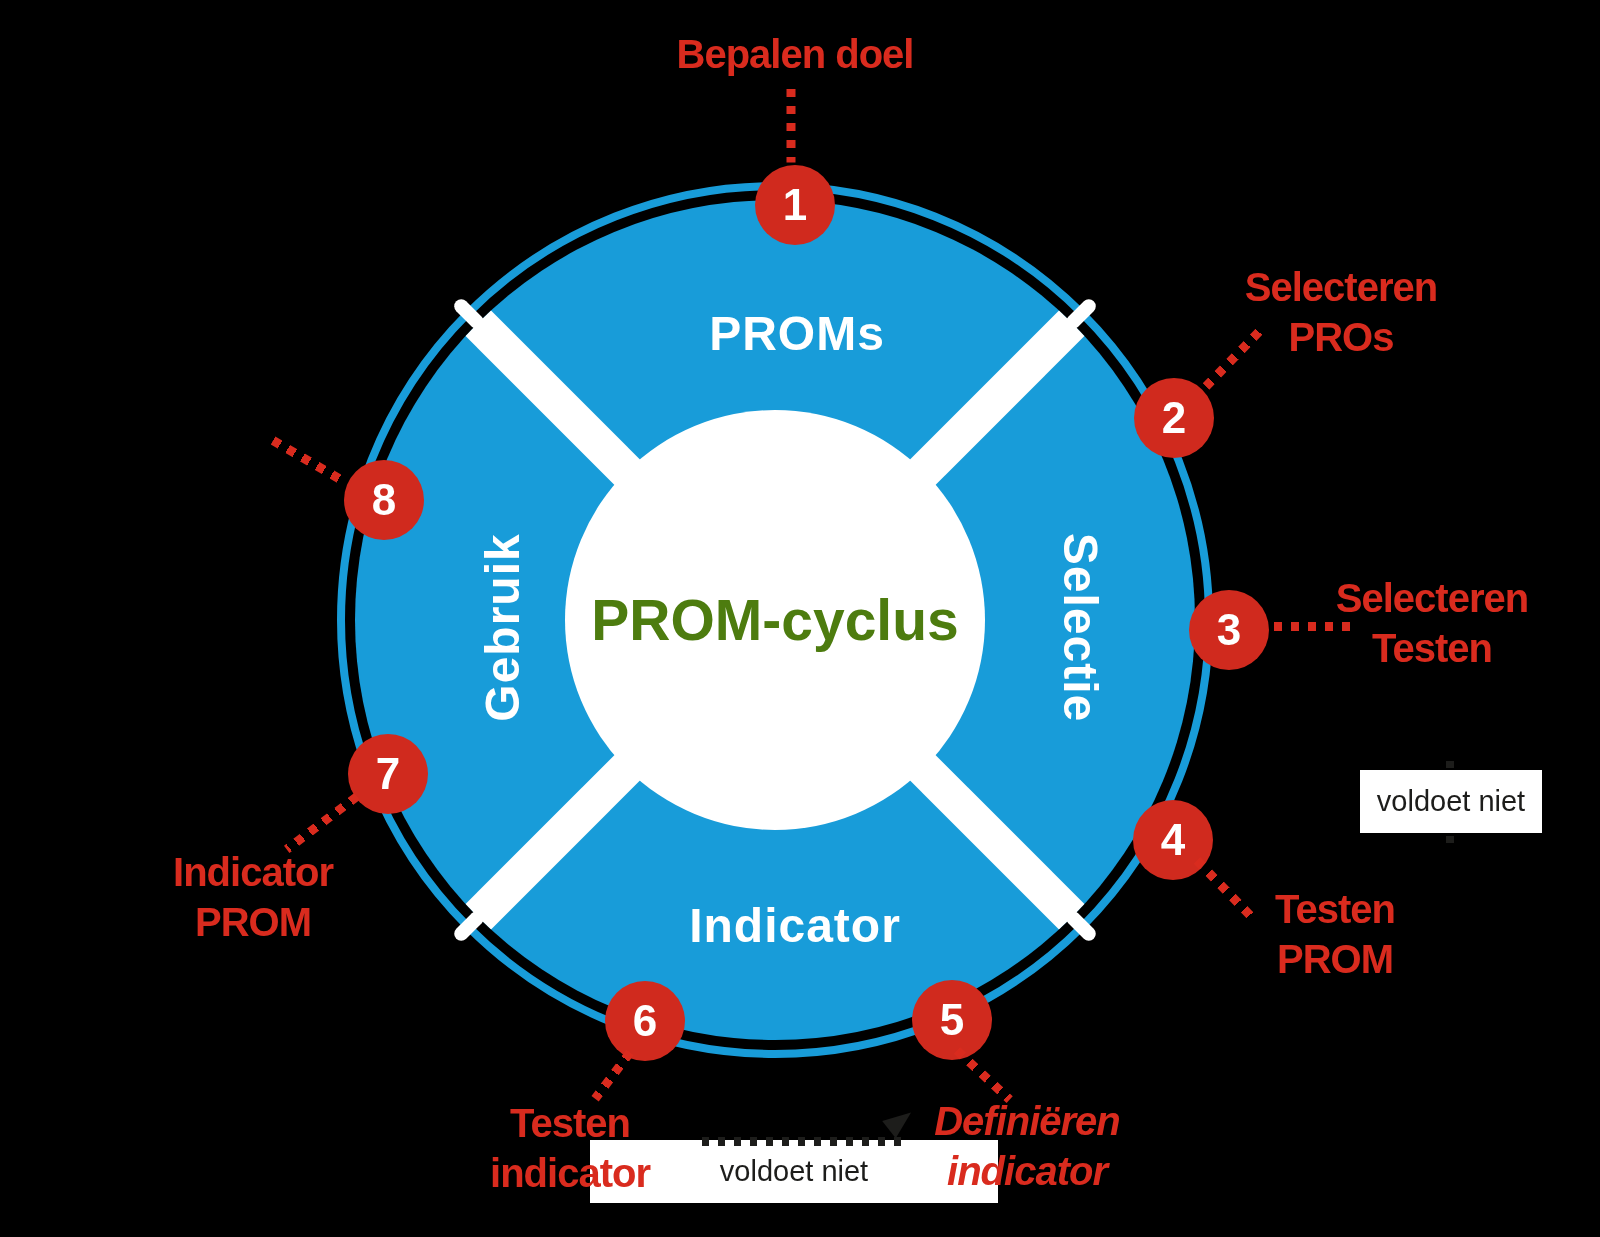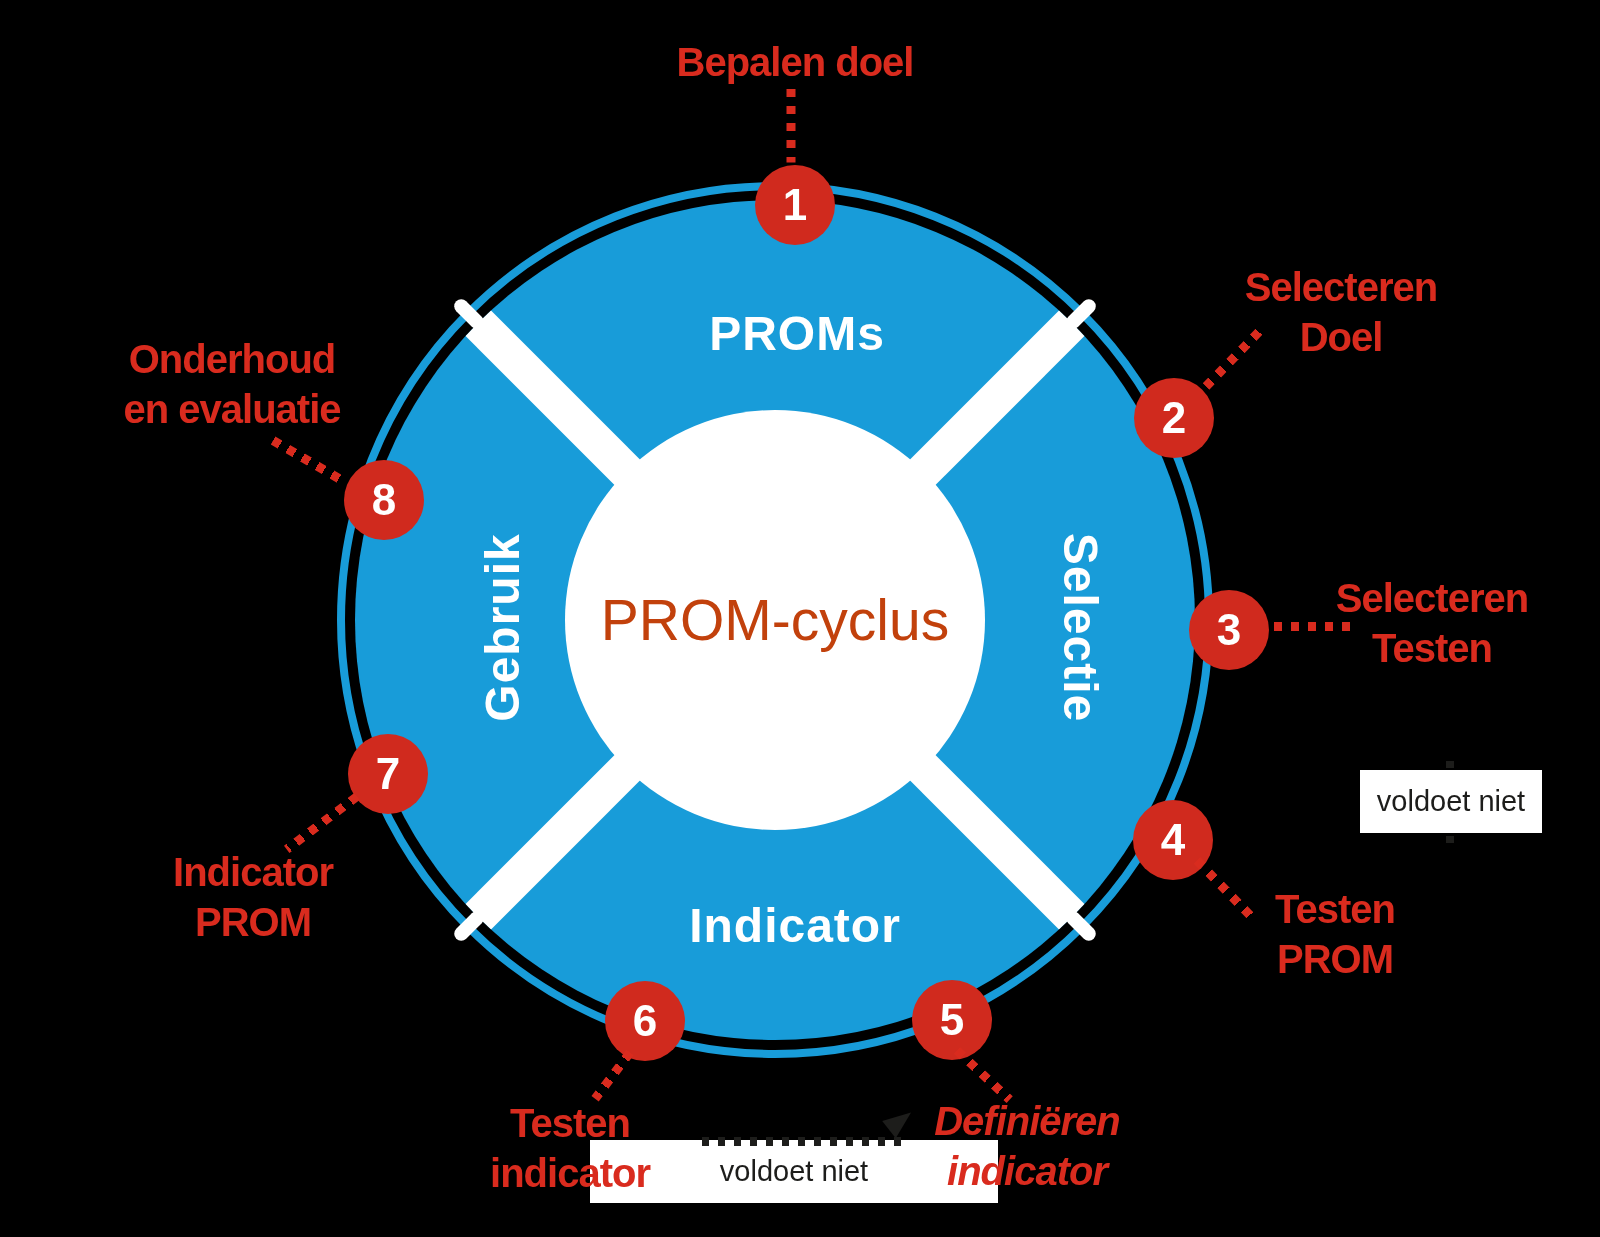--- a/index.html
+++ b/index.html
@@ -30,21 +30,21 @@
   .cap-ne{left:1063px;top:307px;transform:rotate(-45deg);}
   .cap-nw{left:451px;top:307px;transform:rotate(45deg);}
   .cap-se{left:1063px;top:919px;transform:rotate(45deg);}
   .cap-sw{left:451px;top:919px;transform:rotate(-45deg);}
   .inner-circle{
     position:absolute;left:565px;top:410px;width:420px;height:420px;
     background:#fff;border-radius:50%;z-index:2;
     display:flex;align-items:center;justify-content:center;
   }
   .center-title{
-    font-size:57px;font-weight:400;color:#c2410c;letter-spacing:0px;
+    font-size:57px;font-weight:700;color:#4d7c0f;letter-spacing:0px;
   }
   
   .quad{
     position:absolute;z-index:2;color:#fff;font-weight:700;font-size:48px;
     width:260px;text-align:center;letter-spacing:1px;
   }
   .quad.doel{left:667px;top:306px;}
   .quad.selectie{left:950px;top:600px;transform:rotate(90deg);}
   .quad.indicator{left:665px;top:898px;}
   .quad.gebruik{left:372px;top:600px;transform:rotate(-90deg);}
@@ -60,21 +60,21 @@
   .b4{left:1133px;top:800px;}
   .b5{left:912px;top:980px;}
   .b6{left:605px;top:981px;}
   .b7{left:348px;top:734px;}
   .b8{left:344px;top:460px;}
   
   .steplabel{
     position:absolute;z-index:7;width:300px;text-align:center;
     color:#d92b1e;font-weight:700;font-size:40px;line-height:50px;letter-spacing:-1px;
   }
-  .l1{left:645px;top:29px;margin-top:8px;}
+  .l1{left:645px;top:29px;}
   .l2{left:1191px;top:262px;}
   .l3{left:1282px;top:573px;}
   .l4{left:1185px;top:884px;}
   .l5{left:877px;top:1096px;font-style:italic;}
   .l6{left:420px;top:1098px;}
   .l7{left:103px;top:847px;}
   .l8{left:82px;top:334px;}
   
   .dotline{
     position:absolute;height:9px;z-index:4;
@@ -156,45 +156,41 @@
   <div class="dotline c5"></div>
   <div class="dotline c6"></div>
   <div class="dotline c7"></div>
   <div class="dotline c8"></div>
 
   <div class="steplabel l1">
     <div>Bepalen doel</div>
   </div>
   <div class="steplabel l2">
     <div>Selecteren</div>
-    <div>Doel</div>
+    <div>PROs</div>
   </div>
   <div class="steplabel l3">
     <div>Selecteren</div>
     <div>Testen</div>
   </div>
   <div class="steplabel l4">
     <div>Testen</div>
     <div>PROM</div>
   </div>
   <div class="steplabel l5">
     <div>Definiëren</div>
     <div>indicator</div>
   </div>
   <div class="steplabel l6">
     <div>Testen</div>
     <div>indicator</div>
   </div>
   <div class="steplabel l7">
     <div>Indicator</div>
     <div>PROM</div>
-  </div>
-  <div class="steplabel l8">
-    <div>Onderhoud</div>
-    <div>en evaluatie</div>
   </div>
 
   <div class="fb-box fb-right">
     <span>voldoet niet</span>
   </div>
   <div class="fb-box fb-bottom">
     <span>voldoet niet</span>
   </div>
 
   <div class="dash-h"></div>

